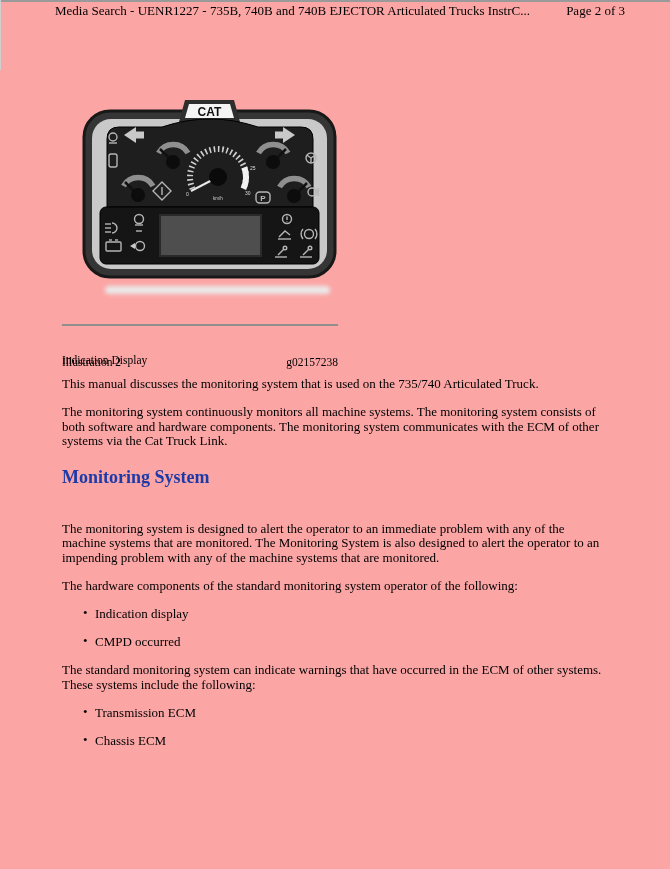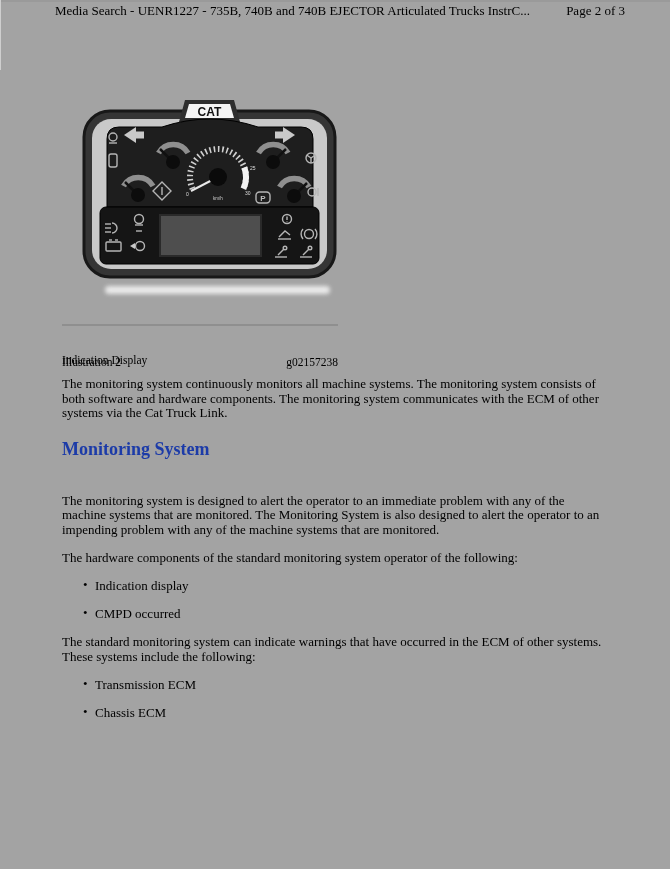--- a/index.html
+++ b/index.html
@@ -1,19 +1,19 @@
 <!DOCTYPE html>
 <html style="--heading-blue: #1c3ba8; --footer-navy: #1e3a5f; --separator-gray: #8f8f8f;"><head>
 <meta charset="utf-8">
 <style>
   html,body{margin:0;padding:0;background:#fff;}
   .page{
     position:relative;
     width:670px;height:869px;
-    background:#a3a3a3;
+    background:#fca5a5;
     overflow:hidden;
     font-family:"Liberation Serif","DejaVu Serif",serif;
     color:#000;
   }
   .top-scan-line{position:absolute;top:0;left:0;width:670px;height:2px;background:#9a9a9a;}
   .left-scan-line{position:absolute;top:0;left:0;width:1px;height:70px;background:#cfcfcf;}
 
   .header{
     position:absolute;top:3px;left:55px;right:45px;
     display:flex;justify-content:space-between;align-items:flex-start;
@@ -222,20 +222,21 @@
 
   <hr class="caption-rule">
 
   <div class="caption-row">
     <span>Illustration 2</span>
     <span>g02157238</span>
   </div>
   <div class="caption-title">Indication Display</div>
 
   <main class="body-text">
+    <p>This manual discusses the monitoring system that is used on the 735/740 Articulated Truck.</p>
     <p>The monitoring system continuously monitors all machine systems. The monitoring system consists of both software and hardware components. The monitoring system communicates with the ECM of other systems via the Cat Truck Link.</p>
 
     <h1 class="section-heading">Monitoring System</h1>
 
     <p>The monitoring system is designed to alert the operator to an immediate problem with any of the machine systems that are monitored. The Monitoring System is also designed to alert the operator to an impending problem with any of the machine systems that are monitored.</p>
     <p>The hardware components of the standard monitoring system operator of the following:</p>
 
     <ul class="bullet-list">
       <li><span class="bullet-dot">•</span><span>Indication display</span></li>
       <li><span class="bullet-dot">•</span><span>CMPD occurred</span></li>

